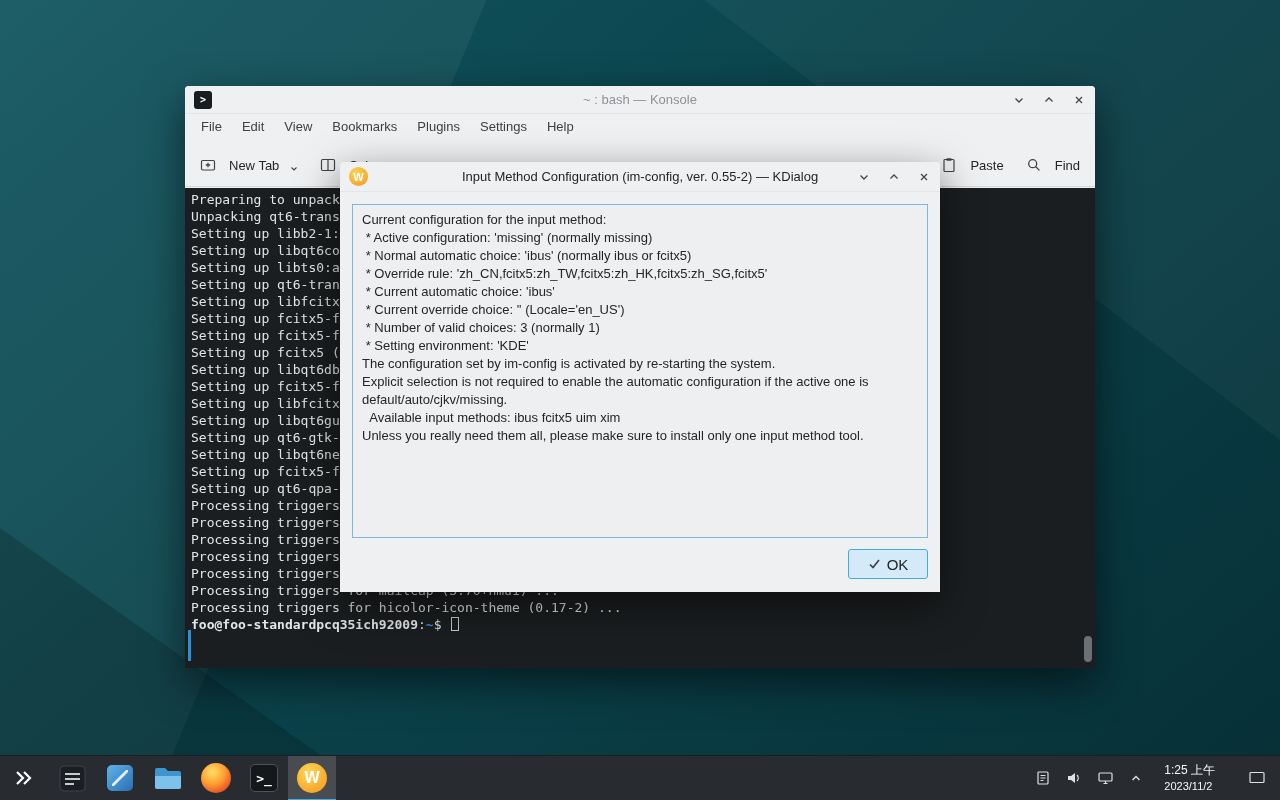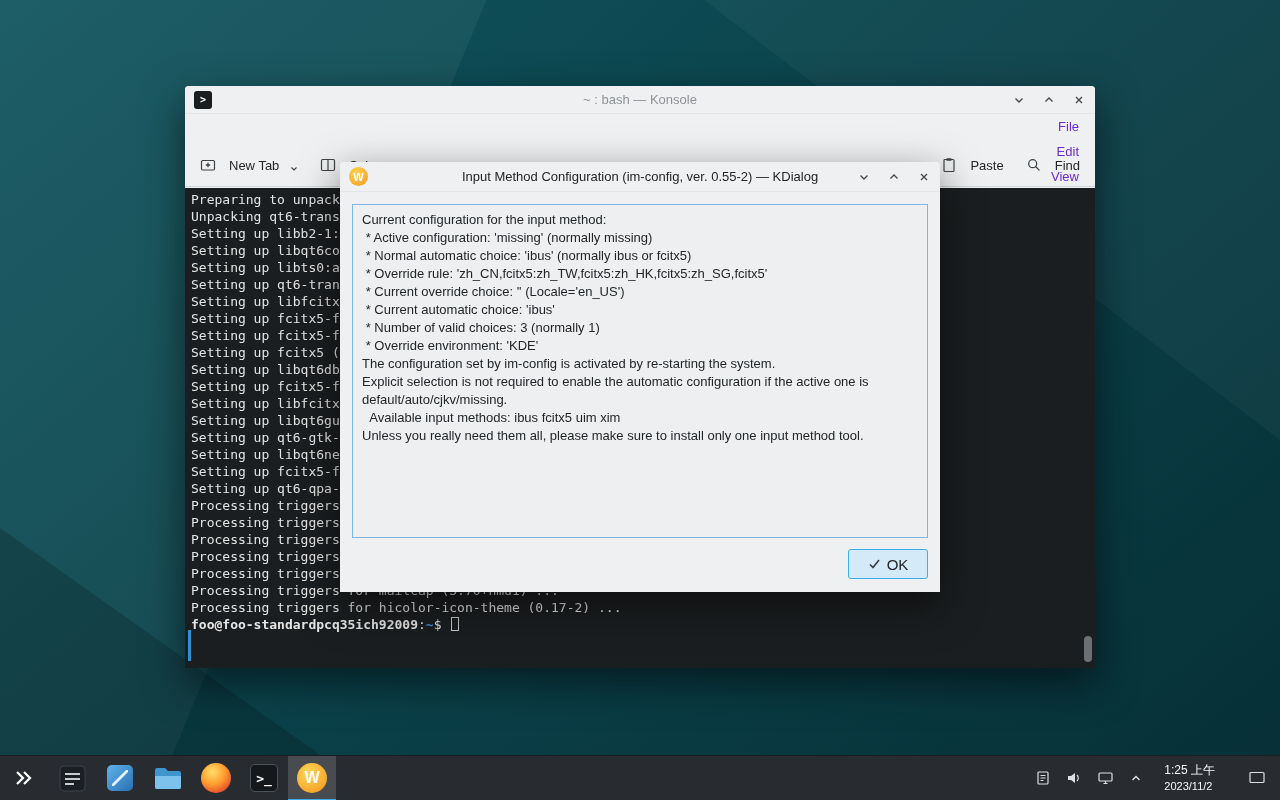--- a/index.html
+++ b/index.html
@@ -26,22 +26,22 @@
   .win-controls { margin-left:auto; display:flex; align-items:center; gap:16px; }
   .win-btn { width:14px; height:14px; display:flex; align-items:center; justify-content:center; color:#43474b; }
 
   .app-chip { width:18px; height:18px; border-radius:3px; background:#1a1d20; color:#fff;
     font-family:"DejaVu Sans Mono",monospace; font-size:10px; font-weight:bold;
     display:flex; align-items:center; justify-content:center; }
   .wayland-chip { width:19px; height:19px; border-radius:50%;
     background:radial-gradient(circle at 38% 32%,#ffd655,#f6a92d 70%,#e8932a);
     color:#fff; font-size:11px; font-weight:bold; display:flex; align-items:center; justify-content:center; }
 
-  .menubar { height:30px; display:flex; align-items:flex-end; padding:0 6px; background:#eff0f1;
-    font-size:13px; color:#6d28d9;flex-direction:column; }
+  .menubar { height:30px; display:flex; align-items:flex-start; padding:0 6px; background:#eff0f1;
+    font-size:13px; color:#404040; }
   .menu-item { padding:5px 10px; border-radius:3px; }
 
   .toolbar { height:43px; display:flex; align-items:center; padding:0 15px; gap:22px;
     background:#eff0f1; border-bottom:1px solid #d4d7d9; font-size:13px; color:#232629; }
   .tool-btn { display:flex; align-items:center; gap:13px; }
   .tool-btn svg { flex:none; }
   .toolbar-spacer { flex:1; }
   .mini-chevron { margin-left:-2px; margin-top:8px; }
 
   .terminal { position:absolute; left:0; right:0; top:102px; bottom:0; background:#1b1e20;
@@ -218,24 +218,24 @@
             </svg>
         </span>
       </span>
     </div>
     <div class="dialog-body">
       <div class="message-frame">
         <div class="dline">Current configuration for the input method:</div>
         <div class="dline"> * Active configuration: 'missing' (normally missing)</div>
         <div class="dline"> * Normal automatic choice: 'ibus' (normally ibus or fcitx5)</div>
         <div class="dline"> * Override rule: 'zh_CN,fcitx5:zh_TW,fcitx5:zh_HK,fcitx5:zh_SG,fcitx5'</div>
+        <div class="dline"> * Current automatic choice: 'ibus'</div>
         <div class="dline"> * Current override choice: '' (Locale='en_US')</div>
-        <div class="dline"> * Current automatic choice: 'ibus'</div>
         <div class="dline"> * Number of valid choices: 3 (normally 1)</div>
-        <div class="dline"> * Override environment: 'KDE'</div>
+        <div class="dline"> * Setting environment: 'KDE'</div>
         <div class="dline">The configuration set by im-config is activated by re-starting the system.</div>
         <div class="dline">Explicit selection is not required to enable the automatic configuration if the active one is default/auto/cjkv/missing.</div>
         <div class="dline">  Available input methods: ibus fcitx5 uim xim</div>
         <div class="dline">Unless you really need them all, please make sure to install only one input method tool.</div>
       </div>
       <button class="ok-button">
         <svg width="13" height="12" viewBox="0 0 13 12">
             <path d="M2 6.5l3 3 6-7.5" fill="none" stroke="#3a3e42" stroke-width="1.6"></path>
           </svg>
         <span>OK</span>

